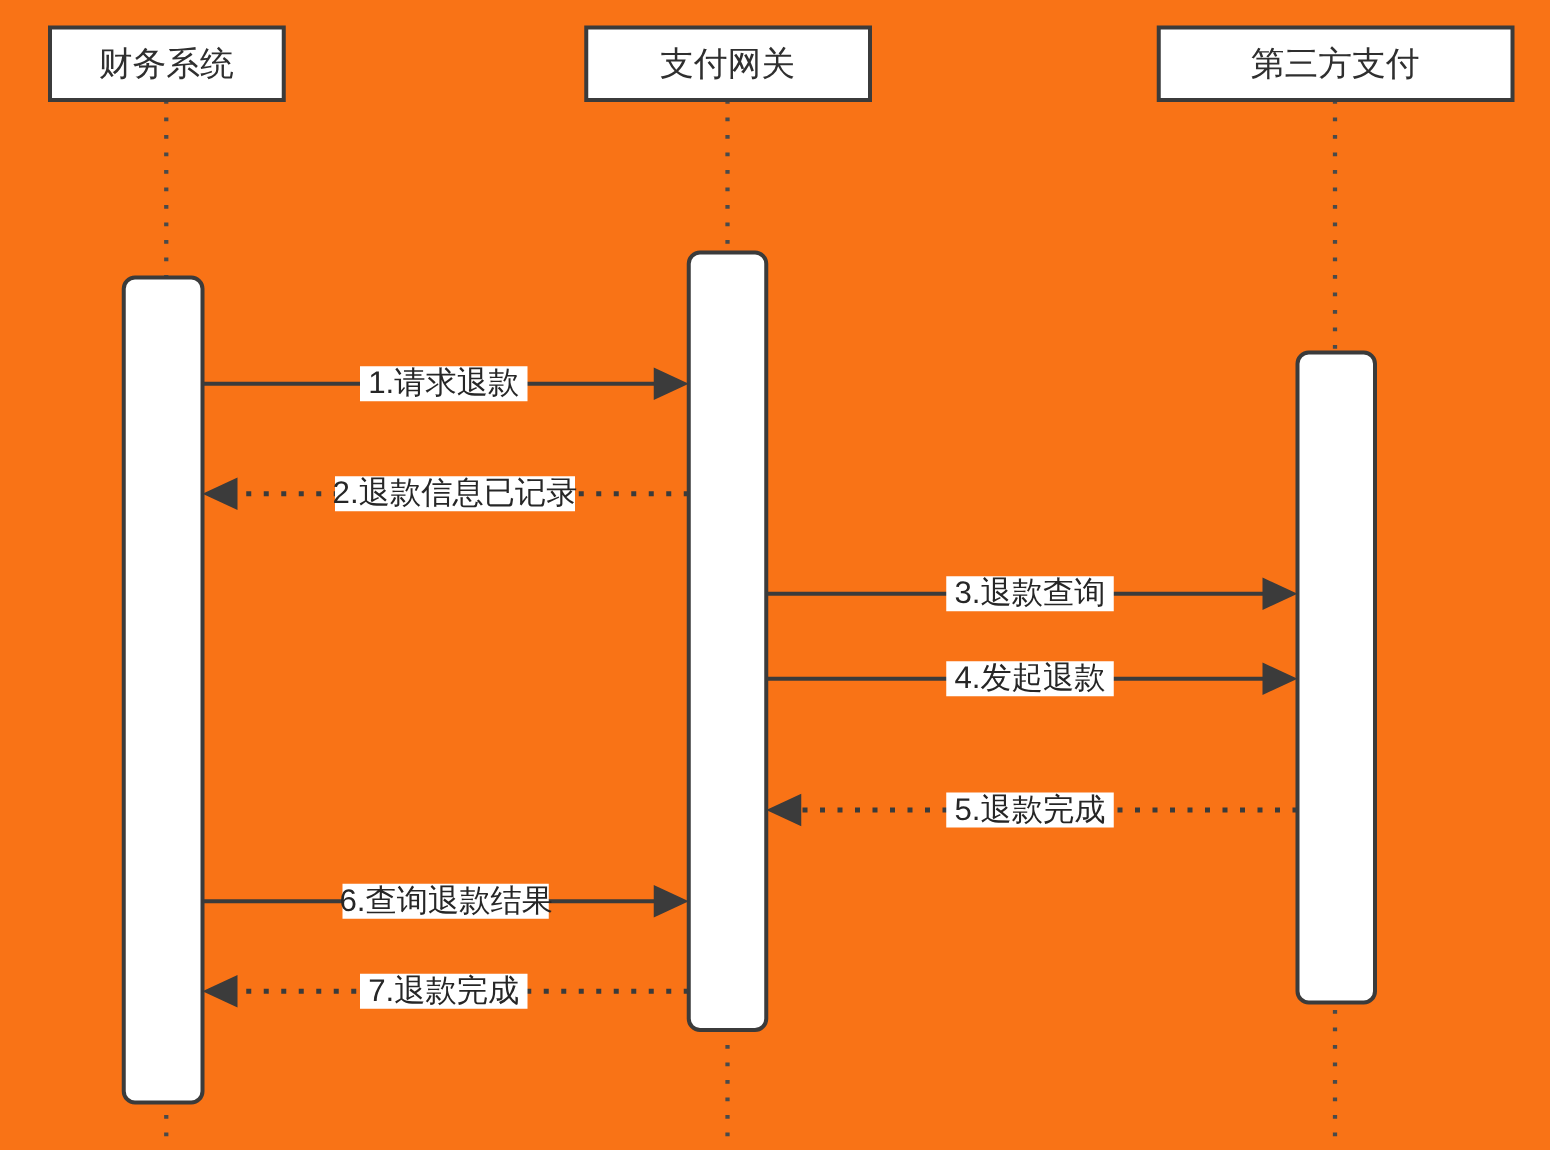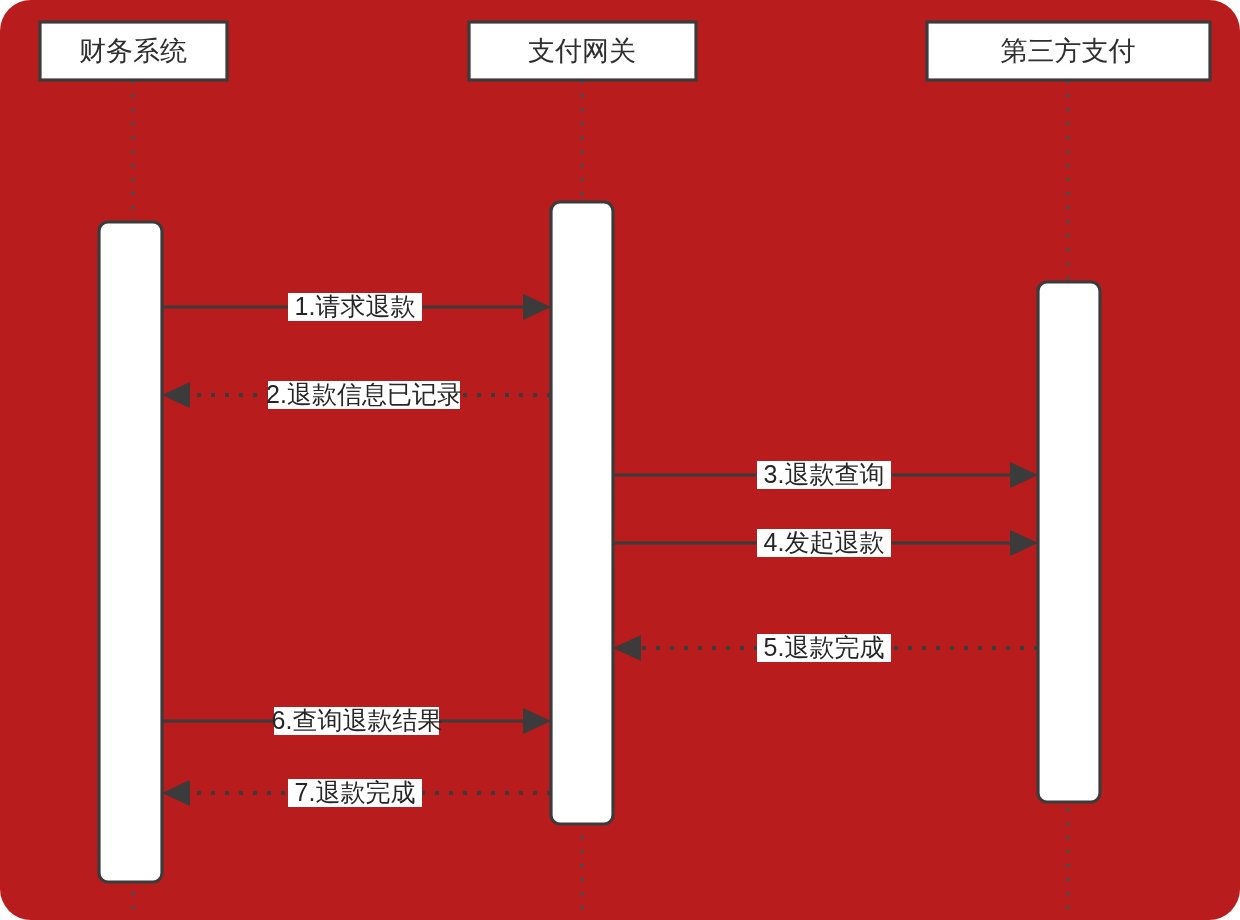--- a/index.html
+++ b/index.html
@@ -11,22 +11,21 @@
   body {
     width: 1240px;
     height: 920px;
     overflow: hidden;
     font-family: "Liberation Sans", "DejaVu Sans", sans-serif;
   }
   #diagram-root {
     position: relative;
     width: 1240px;
     height: 920px;
-    background: #b91c1c;
-    border-radius: 31px;
+    background: #f97316;
   }
   svg#sequence-svg {
     display: block;
     width: 1240px;
     height: 920px;
   }
   .participant-box-rect {
     fill: #ffffff;
     stroke: #3b3b3b;
     stroke-width: 3.2;

